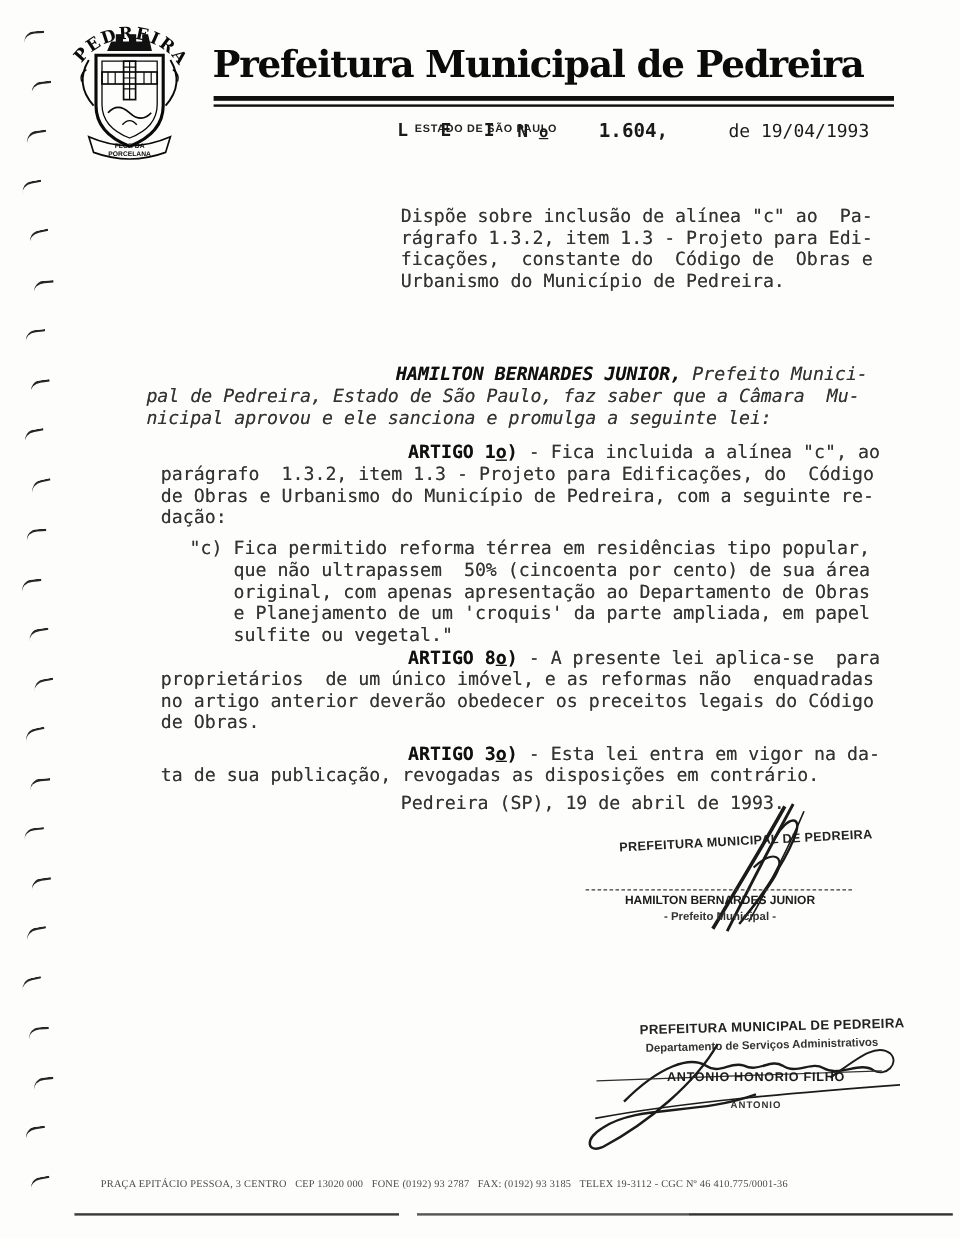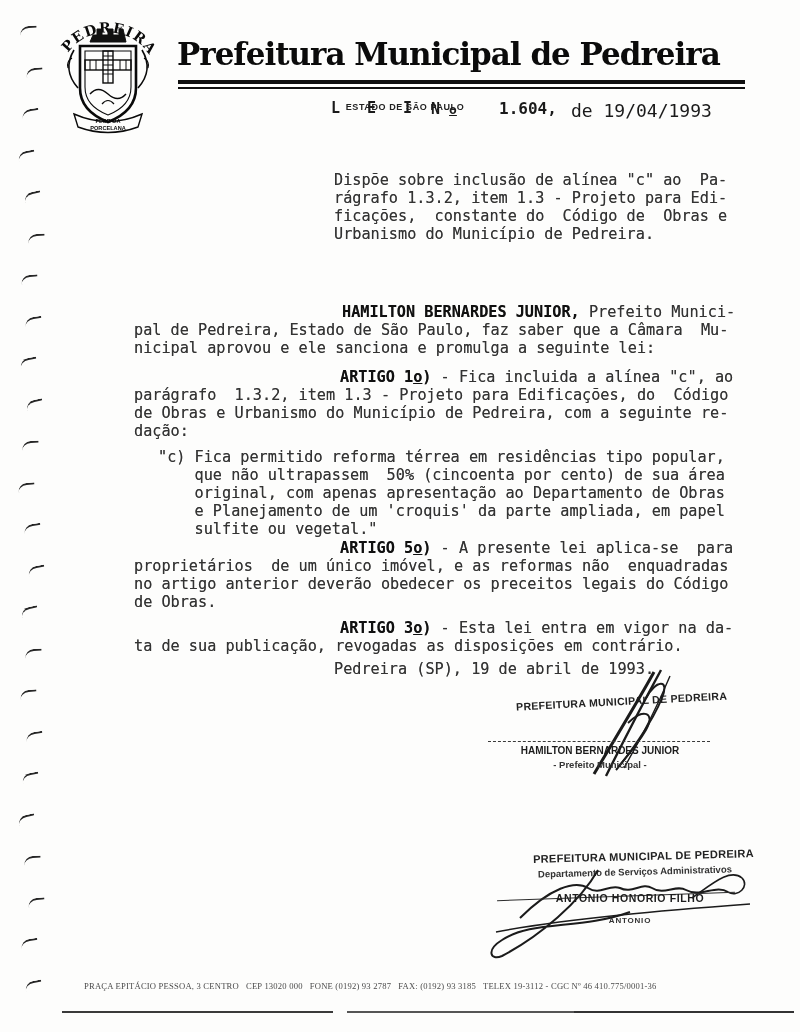--- a/index.html
+++ b/index.html
@@ -24,21 +24,21 @@
     font-size:31px;line-height:36px;letter-spacing:-1px;color:#0b0b0b;
     white-space:nowrap;
   }
   .rule{background:#101010;}
   .state-line{font-size:9px;font-weight:bold;letter-spacing:.6px;color:#222;text-align:center;margin-top:16px;}
   .law-row span{font-family:"DejaVu Sans Mono",monospace;color:#1a1a1a;}
   .law-lei{font-weight:bold;font-size:15px;letter-spacing:9px;}
   .law-n{font-weight:bold;font-size:15px;}
   .law-ord{font-weight:bold;font-size:13px;text-decoration:underline;}
   .law-num{font-weight:bold;font-size:16px;}
-  .law-date{font-size:18px;color:#3d3d3d;}
+  .law-date{font-size:15px;color:#3d3d3d;margin-left:36px;}
   
   .stamp-org{font-size:10.5px;font-weight:bold;letter-spacing:.3px;color:#222;white-space:nowrap;}
   .stamp-dept{font-size:9.5px;font-weight:bold;color:#333;white-space:nowrap;}
   .stamp-name{font-size:10px;font-weight:bold;color:#1c1c1c;text-align:center;white-space:nowrap;}
   .stamp-role{font-size:9.5px;font-weight:bold;color:#333;text-align:center;white-space:nowrap;}
   .footer-line{font-size:8.6px;color:#4a4a4a;letter-spacing:.2px;white-space:pre;}
   .bind-mark{
     position:absolute;width:17px;height:7px;
     border-top:2.2px solid #262626;border-top-left-radius:9px;
   }
@@ -119,36 +119,36 @@
     </span>
     <span class="abs law-num" style="left:499px;top:0;">1.604,</span>
     <span class="abs law-date" style="left:571px;top:1px;">de 19/04/1993</span>
   </div>
 
   <p class="abs mono" style="left:334px;top:171px;width:430px;">Dispõe sobre inclusão de alínea "c" ao  Pa-
 rágrafo 1.3.2, item 1.3 - Projeto para Edi-
 ficações,  constante do  Código de  Obras e
 Urbanismo do Município de Pedreira.</p>
 
-  <p class="abs mono" style="left:134px;top:303px;width:625px;"><span class="tab" style="width:208px;"></span><b>HAMILTON BERNARDES JUNIOR,</b><span> Prefeito Munici-
+  <p class="abs mono" style="left:122px;top:303px;width:625px;font-style:italic;"><span class="tab" style="width:208px;"></span><b>HAMILTON BERNARDES JUNIOR,</b><span> Prefeito Munici-
 pal de Pedreira, Estado de São Paulo, faz saber que a Câmara  Mu-
 nicipal aprovou e ele sanciona e promulga a seguinte lei:</span></p>
 
   <p class="abs mono" style="left:134px;top:368px;width:625px;"><span class="tab" style="width:206px;"></span><b><span>ARTIGO 1</span><u>o</u><span>)</span></b><span> - Fica incluida a alínea "c", ao
 parágrafo  1.3.2, item 1.3 - Projeto para Edificações, do  Código
 de Obras e Urbanismo do Município de Pedreira, com a seguinte re-
 dação:</span></p>
 
   <p class="abs mono" style="left:158px;top:448px;width:610px;">"c) Fica permitido reforma térrea em residências tipo popular,
     que não ultrapassem  50% (cincoenta por cento) de sua área
     original, com apenas apresentação ao Departamento de Obras
     e Planejamento de um 'croquis' da parte ampliada, em papel
     sulfite ou vegetal."</p>
 
-  <p class="abs mono" style="left:134px;top:539px;width:625px;"><span class="tab" style="width:206px;"></span><b><span>ARTIGO 5</span><u>o</u><span>)</span></b><span> - A presente lei aplica-se  para
+  <p class="abs mono" style="left:134px;top:539px;width:625px;"><span class="tab" style="width:206px;"></span><b><span>ARTIGO 8</span><u>o</u><span>)</span></b><span> - A presente lei aplica-se  para
 proprietários  de um único imóvel, e as reformas não  enquadradas
 no artigo anterior deverão obedecer os preceitos legais do Código
 de Obras.</span></p>
 
   <p class="abs mono" style="left:134px;top:619px;width:625px;"><span class="tab" style="width:206px;"></span><b><span>ARTIGO 3</span><u>o</u><span>)</span></b><span> - Esta lei entra em vigor na da-
 ta de sua publicação, revogadas as disposições em contrário.</span></p>
 
   <p class="abs mono" style="left:334px;top:660px;">Pedreira (SP), 19 de abril de 1993.</p>
 
   <div class="abs" style="left:480px;top:668px;width:260px;height:120px;">

